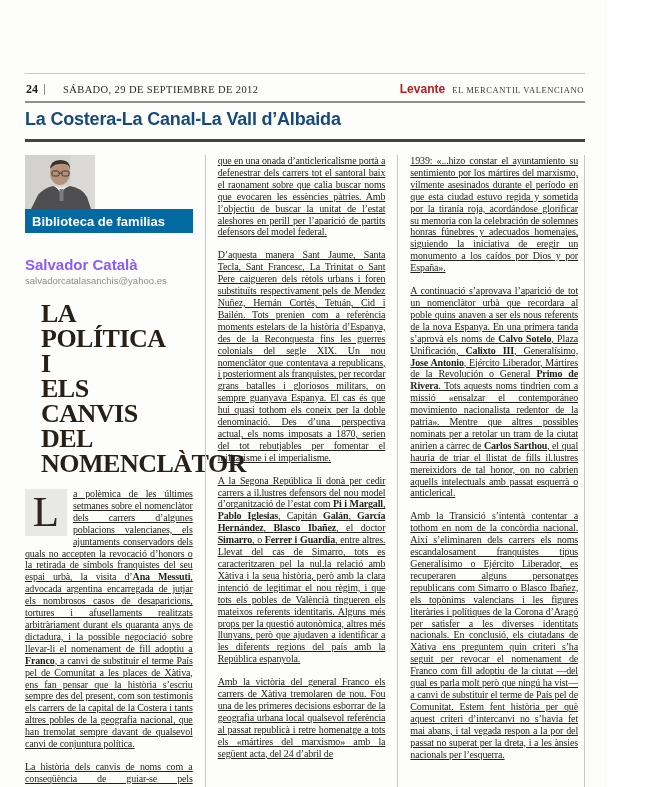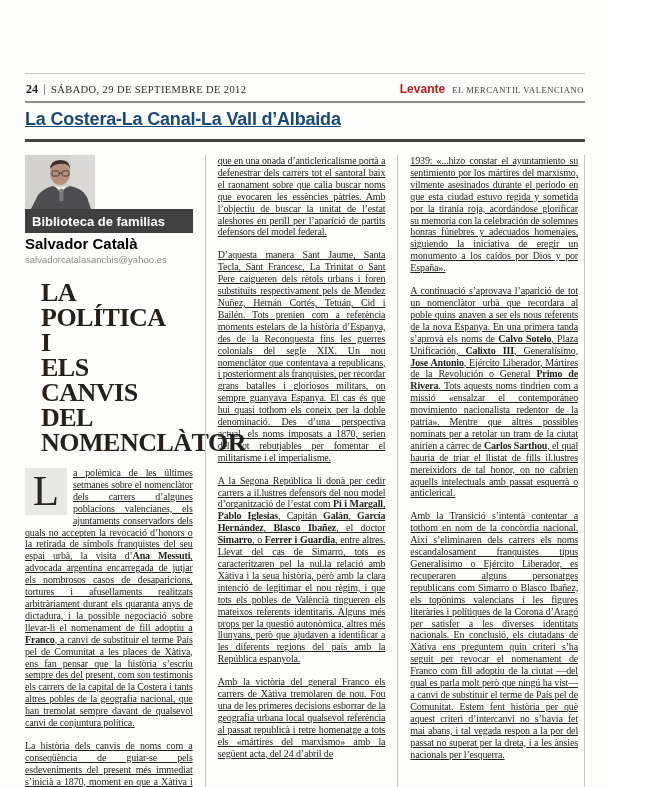--- a/index.html
+++ b/index.html
@@ -5,32 +5,32 @@
   html,body{margin:0;padding:0;background:#ffffff;}
   body{width:650px;height:787px;overflow:hidden;font-family:"Liberation Serif",serif;color:#201f1d;}
   .sheet{box-sizing:border-box;width:607px;height:787px;padding:73px 22px 0 25px;background:#fdfdfb;position:relative;}
   .rule-top{border-top:1px solid #c7c7c4;}
   .rule-mid{border-top:2px solid #8f8f8c;}
   .rule-thick{border-top:3px solid #45443f;}
   .folio-row{display:flex;justify-content:space-between;align-items:baseline;padding:5px 1px 4px;}
   .folio-left{display:flex;align-items:baseline;}
   .pagenum{font:bold 12px "Liberation Serif",serif;color:#1d1d1b;}
   .folio-sep{display:inline-block;width:1px;height:11px;background:#8f8f8c;margin:0 6px;align-self:center;}
-  .pagedate{font:10.5px "Liberation Serif",serif;letter-spacing:.4px;color:#2a2a28;}
+  .pagedate{font:10.5px "Liberation Serif",serif;letter-spacing:.4px;color:#2a2a28;margin-left:12px;}
   .masthead{font:bold 12px "Liberation Sans",sans-serif;color:#b91c1c;}
   .masthead-sub{font:8.5px "Liberation Serif",serif;letter-spacing:.6px;color:#3c3c3a;margin-left:3px;margin-top:16px;}
-  .section-title{font:bold 18px "Liberation Sans",sans-serif;letter-spacing:-0.2px;color:#174a7c;margin:6px 0 9px;text-decoration:underline;}
+  .section-title{font:bold 18px "Liberation Sans",sans-serif;letter-spacing:-0.2px;color:#174a7c;margin:6px 0 9px;}
   .columns{display:flex;margin-top:13px;border-right:1px solid #c6c6c3;}
   .colmn{flex:1 1 0;min-width:0;}
   .colmn + .colmn{border-left:1px solid #c6c6c3;margin-left:12px;padding-left:12px;}
   .columns{padding-right:6px;}
   .author-block{margin-bottom:6px;}
   .author-photo{width:70px;height:54px;display:block;}
-  .label-band{background:#404040;color:#ffffff;font:bold 13px "Liberation Sans",sans-serif;padding:5px 7px 4px;}
-  .author-name{font:bold 15px "Liberation Sans",sans-serif;color:#000000;margin:2px 0 2px;}
+  .label-band{background:#0369a1;color:#ffffff;font:bold 13px "Liberation Sans",sans-serif;padding:5px 7px 4px;}
+  .author-name{font:bold 15px "Liberation Sans",sans-serif;color:#8b5cf6;margin:23px 0 2px;}
   .author-email{font:9.5px "Liberation Sans",sans-serif;color:#8c8c89;margin-bottom:15px;}
   .headline{font:bold 26px/25px "Liberation Serif",serif;letter-spacing:-0.5px;color:#262019;margin:8px 16px 12px;}
   .para{font-size:10px;line-height:11.9px;letter-spacing:-0.15px;text-align:justify;margin:0 0 11px;color:#201f1d;text-decoration:underline;}
   .para b{font-weight:bold;}
   .dropcap{float:left;width:42px;height:47px;background:#e8e8e4;text-align:center;font:43px/46px "Liberation Serif",serif;color:#2c2620;margin:1px 6px 1px 0;letter-spacing:0;}
 </style>
 </head>
 <body>
 
 <div class="sheet">

